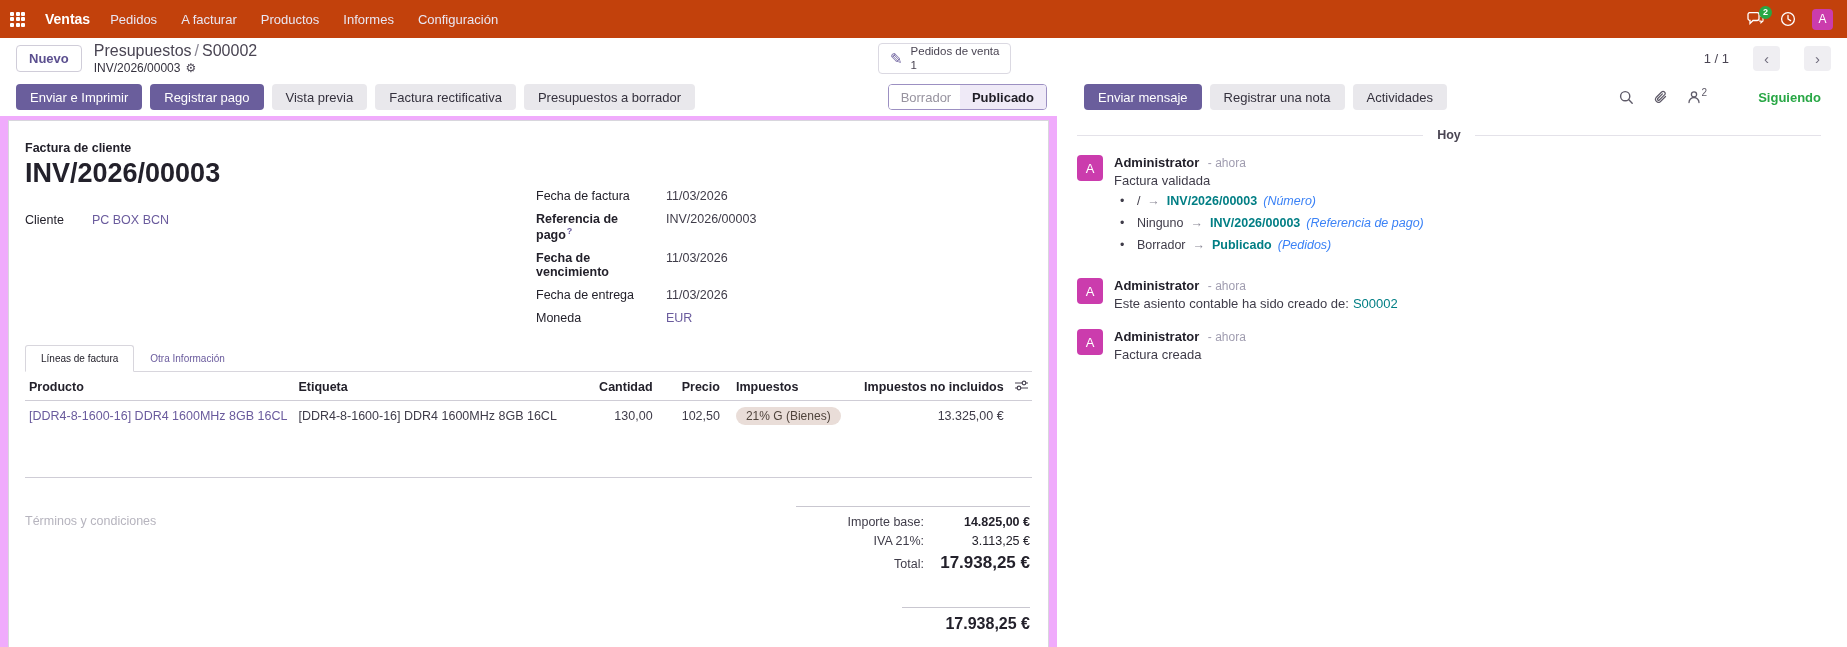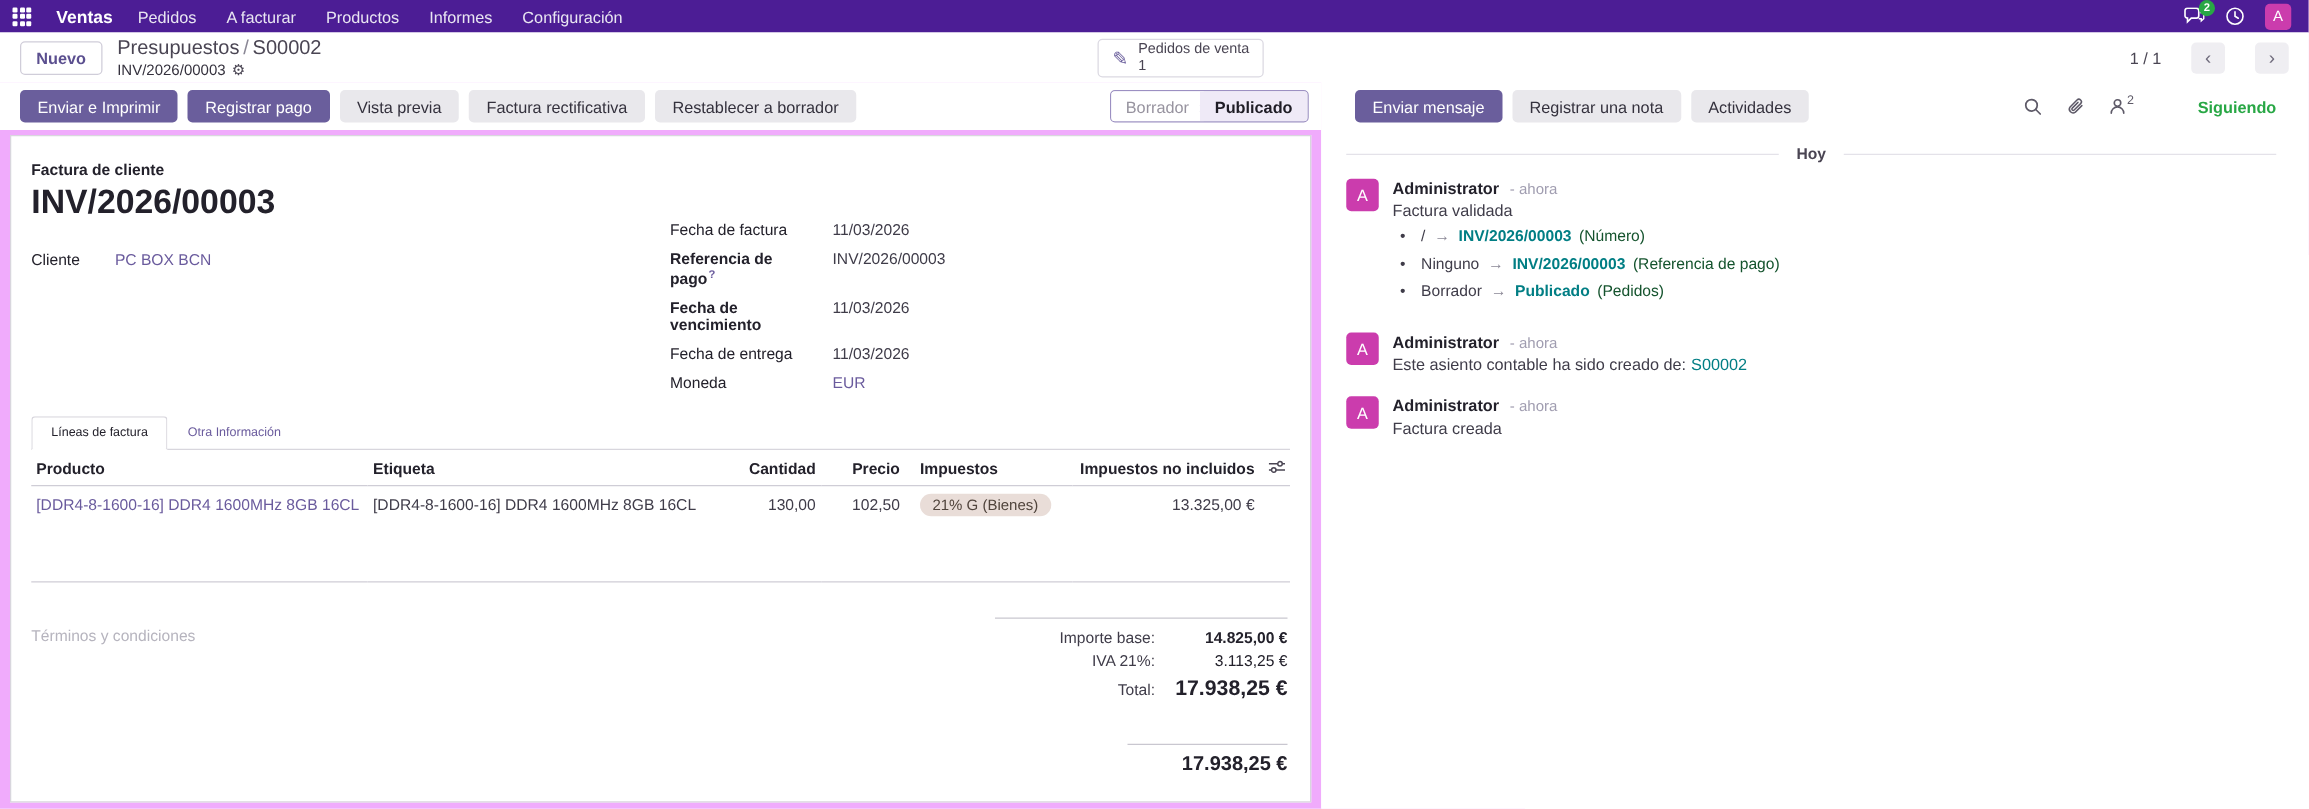--- a/index.html
+++ b/index.html
@@ -1,21 +1,21 @@
 <!DOCTYPE html>
 <html><head>
 <meta charset="utf-8">
 <style>
   * { box-sizing: border-box; margin: 0; padding: 0; }
   html,body { width:1847px; height:647px; overflow:hidden; }
   body { font-family:"Liberation Sans", sans-serif; font-size:13px; color:#3f3c49; background:#fff; }
   a { text-decoration:none; cursor:pointer; }
 
   
-  .navbar { height:26px; background:#4c1d95; display:flex; align-items:center; justify-content:space-between; padding:0 14px 0 10px; }
+  .navbar { height:38px; background:#c2410c; display:flex; align-items:center; justify-content:space-between; padding:0 14px 0 10px; }
   .nav-left { display:flex; align-items:center; gap:20px; }
   .grid-icon { display:grid; grid-template-columns:repeat(3,4px); grid-template-rows:repeat(3,4px); gap:1.5px; cursor:pointer; }
   .grid-icon i { background:#fff; border-radius:1px; }
   .app-name { color:#fff; font-weight:bold; font-size:14px; cursor:pointer; }
   .nav-menu { display:flex; gap:24px; }
   .nav-menu .menu-item { color:#e9e6f2; font-size:13px; cursor:pointer; }
   .nav-right { display:flex; align-items:center; gap:16px; }
   .nav-ico { position:relative; display:flex; align-items:center; cursor:pointer; }
   .badge { position:absolute; top:-6px; right:-8px; background:#28a745; color:#fff; font-size:9px; line-height:1; padding:2px 4px; border-radius:8px; font-weight:bold; }
   .avatar-sq { width:21px; height:21px; background:#cb3cad; color:#fff; border-radius:4px; display:flex; align-items:center; justify-content:center; font-size:12px; cursor:pointer; }
@@ -111,21 +111,21 @@
   .msg-avatar { width:26px; height:26px; flex:none; background:#cb3cad; color:#fff; border-radius:4px; display:flex; align-items:center; justify-content:center; font-size:13px; }
   .msg-head { font-size:13px; }
   .msg-author { font-weight:bold; color:#23212b; cursor:pointer; }
   .msg-time { color:#a09db0; font-size:12px; margin-left:5px; }
   .msg-text { margin-top:3px; font-size:13px; color:#3f3c49; }
   .track-list { list-style:none; margin:6px 0 0 6px; }
   .track-item { margin-bottom:8px; font-size:12.5px; color:#3f3c49; }
   .track-item::before { content:"•"; margin-right:9px; color:#3f3c49; }
   .tk-arrow { color:#8a8795; margin:0 7px; }
   .tk-new { color:#017e84; font-weight:bold; }
-  .tk-field { color:#14532d; margin-left:6px; }
+  .tk-field { font-style:italic; color:#3b82f6; margin-left:6px; }
   .body-link { color:#017e84; margin-left:4px; }
 </style>
 </head>
 <body>
 
 <header class="navbar">
   <div class="nav-left">
     <div class="grid-icon">
         <i></i>
         <i></i>
@@ -191,21 +191,21 @@
 
 <div class="content">
 
   <div class="form-col">
     <div class="form-header">
       <div class="hdr-buttons">
         <button class="btn btn-primary">Enviar e Imprimir</button>
         <button class="btn btn-primary">Registrar pago</button>
         <button class="btn btn-light">Vista previa</button>
         <button class="btn btn-light">Factura rectificativa</button>
-        <button class="btn btn-light">Restablecer a borrador</button>
+        <button class="btn btn-light">Presupuestos a borrador</button>
       </div>
       <div class="statusbar">
         <span class="status-step inactive">Borrador</span>
         <span class="status-arrow">›</span>
         <span class="status-step active">Publicado</span>
       </div>
     </div>
 
     <div class="sheet-wrap">
       <div class="sheet">

